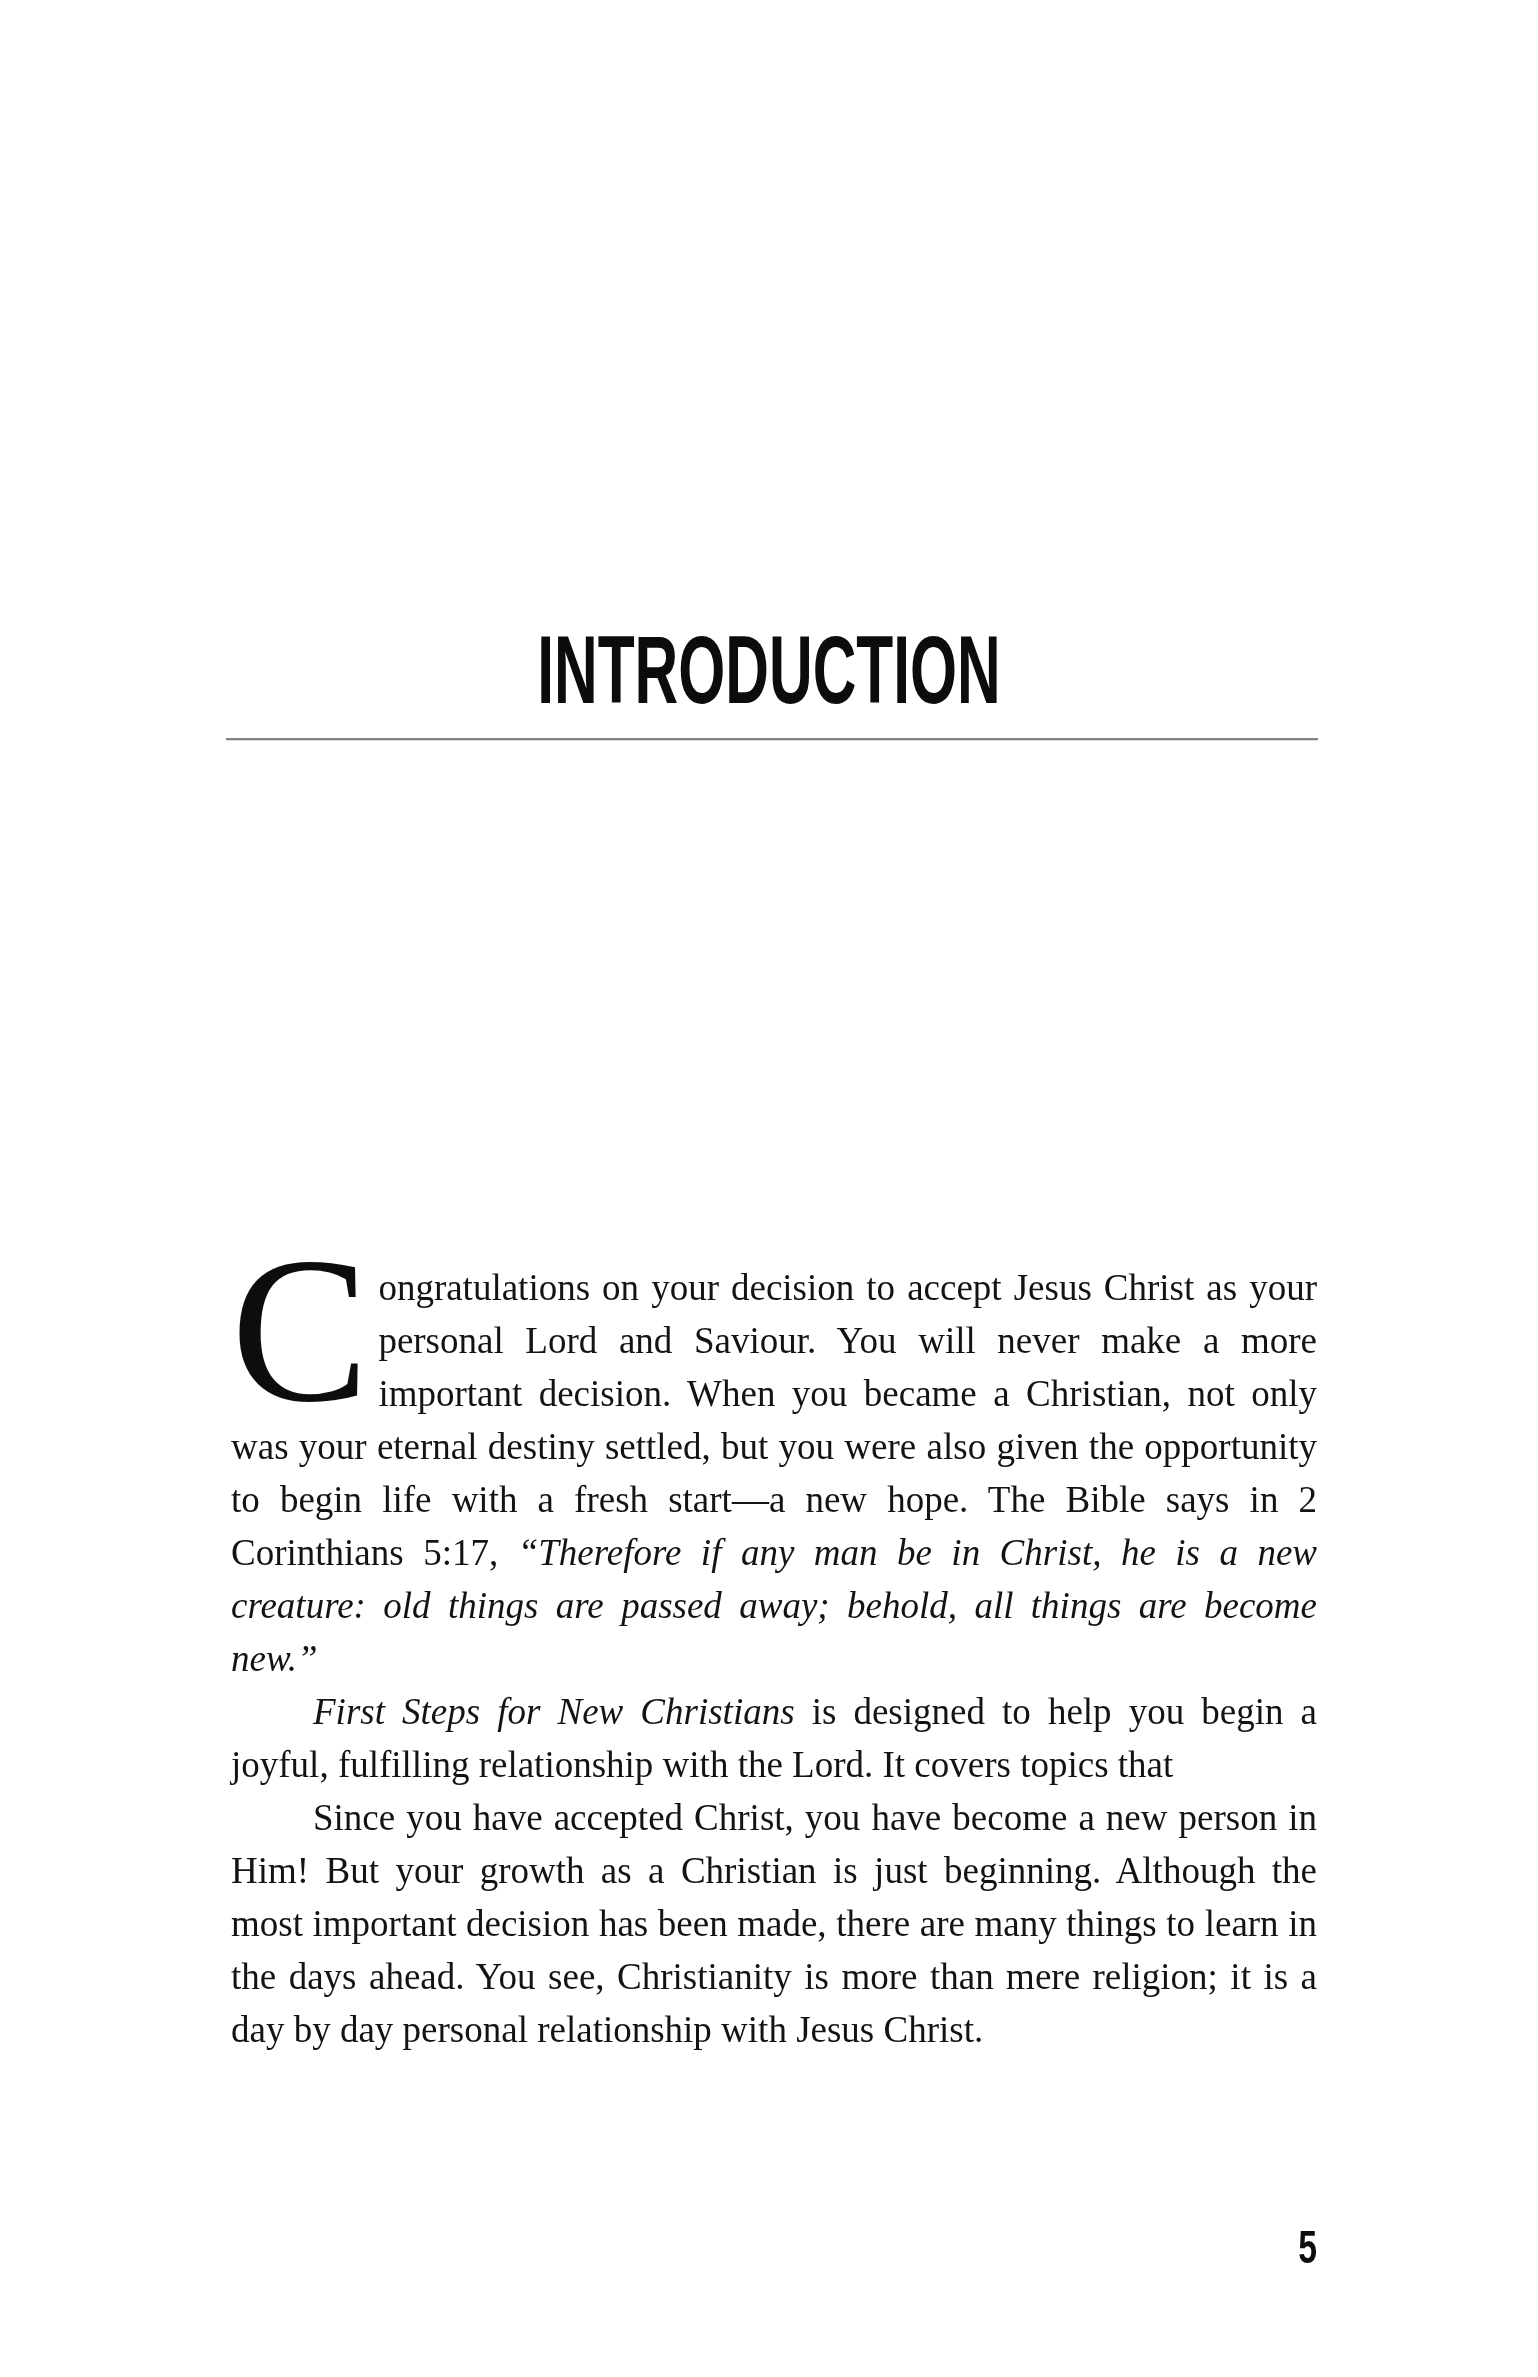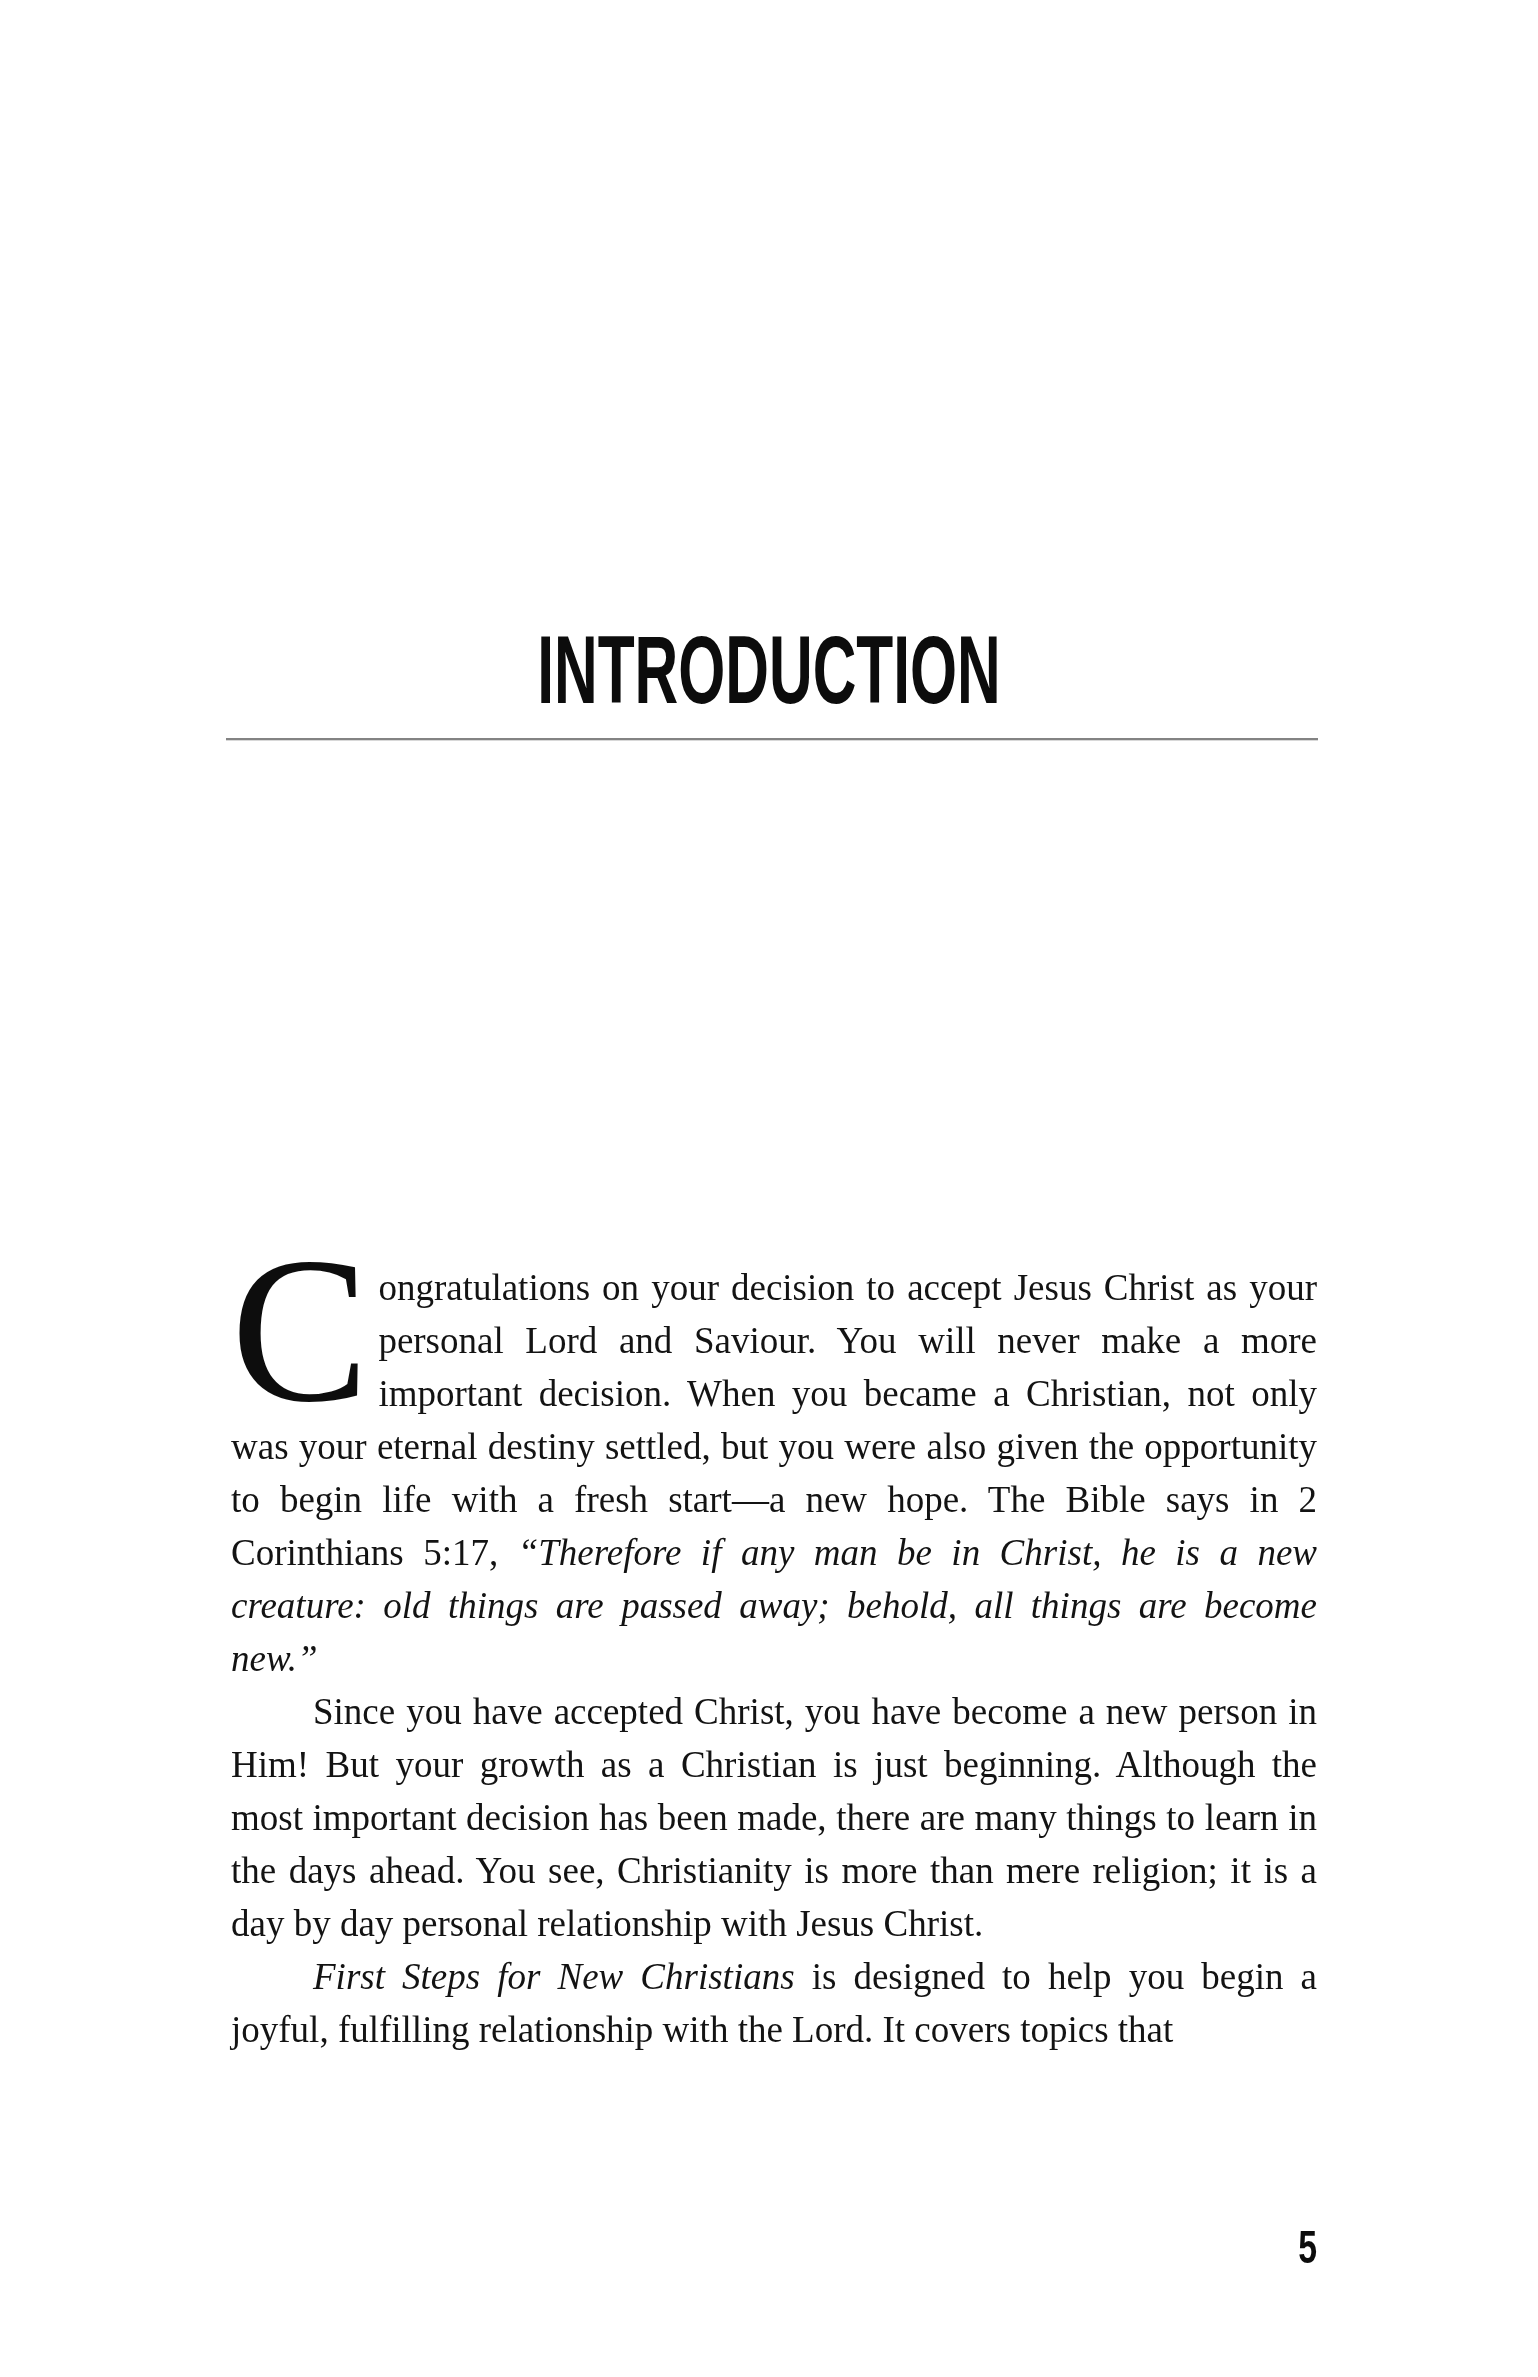--- a/index.html
+++ b/index.html
@@ -92,24 +92,24 @@
   <div class="title-wrap">
     <span class="title">INTRODUCTION</span>
   </div>
 
   <div class="title-rule"></div>
 
   <div class="body-text">
     <p>
       <span class="drop-cap">C</span><span>ongratulations on your decision to accept Jesus Christ as your personal Lord and Saviour. You will never make a more important decision. When you became a Christian, not only was your eternal destiny settled, but you were also given the opportunity to begin life with a fresh start—a new hope. The Bible says in 2 Corinthians 5:17, </span><span class="italic">“Therefore if any man be in Christ, he is a new creature: old things are passed away; behold, all things are become new.”</span>
     </p>
-    <p class="indented">Since you have accepted Christ, you have become a new person in Him! But your growth as a Christian is just beginning. Although the most important decision has been made, there are many things to learn in the days ahead. You see, Christianity is more than mere religion; it is a day by day personal relationship with Jesus Christ.</p>
     <p class="indented">
       <span class="italic">First Steps for New Christians</span><span> is designed to help you begin a joyful, fulfilling relationship with the Lord.  It covers topics that</span>
     </p>
+    <p class="indented">Since you have accepted Christ, you have become a new person in Him! But your growth as a Christian is just beginning. Although the most important decision has been made, there are many things to learn in the days ahead. You see, Christianity is more than mere religion; it is a day by day personal relationship with Jesus Christ.</p>
   </div>
 
   <div class="page-number-wrap">
     <span class="page-number">5</span>
   </div>
 
 </div>
 
 
 </body></html>

